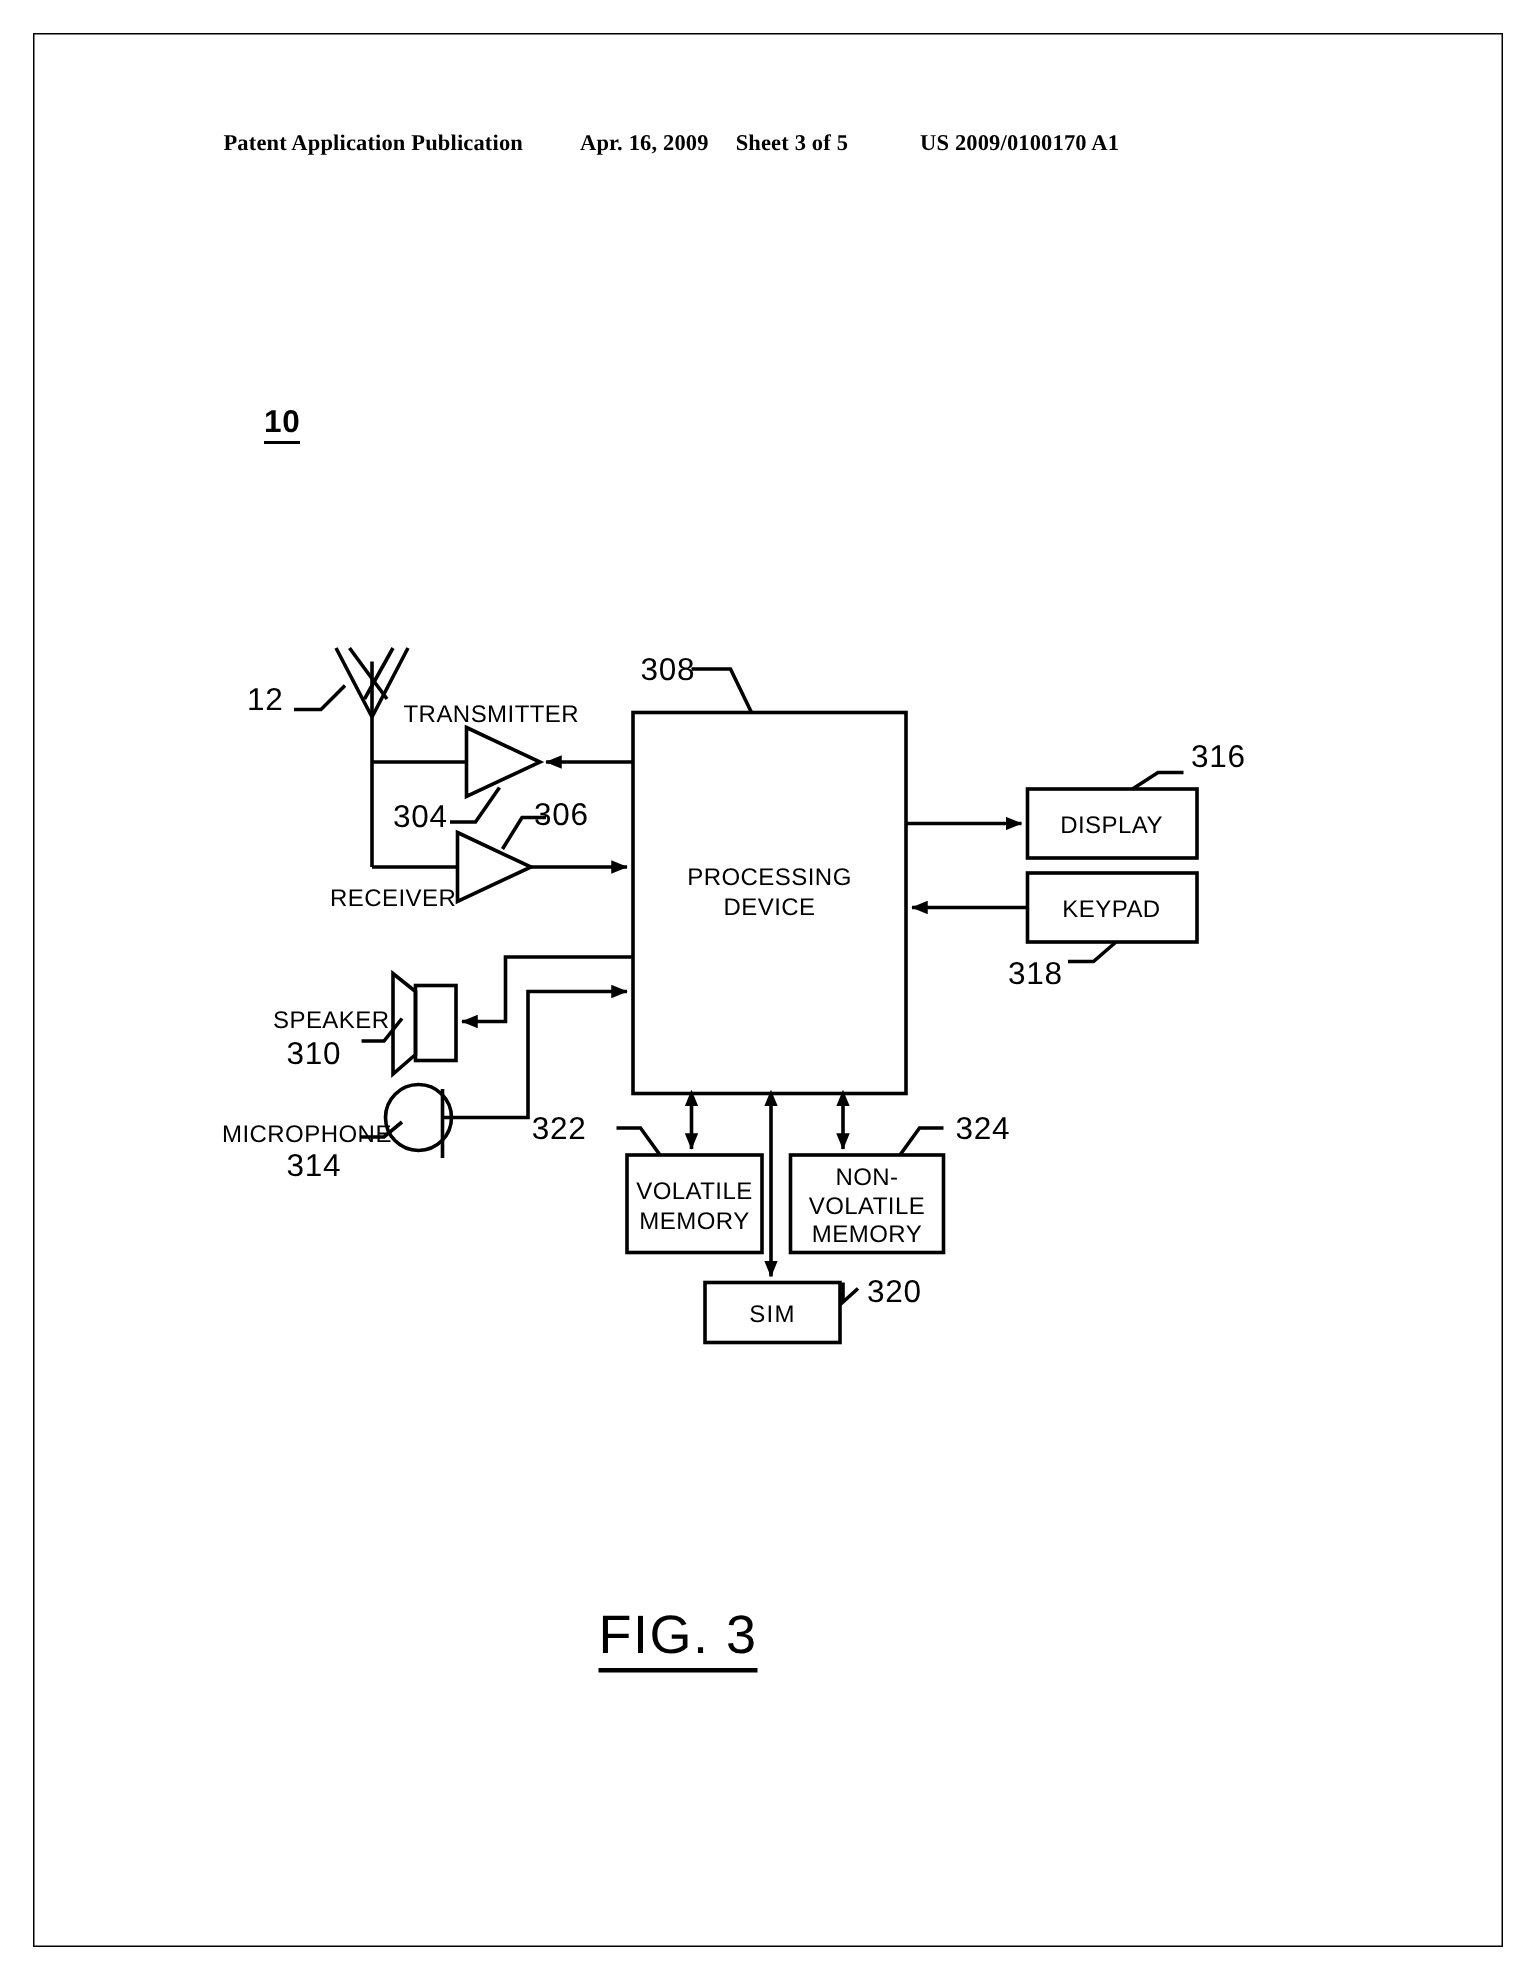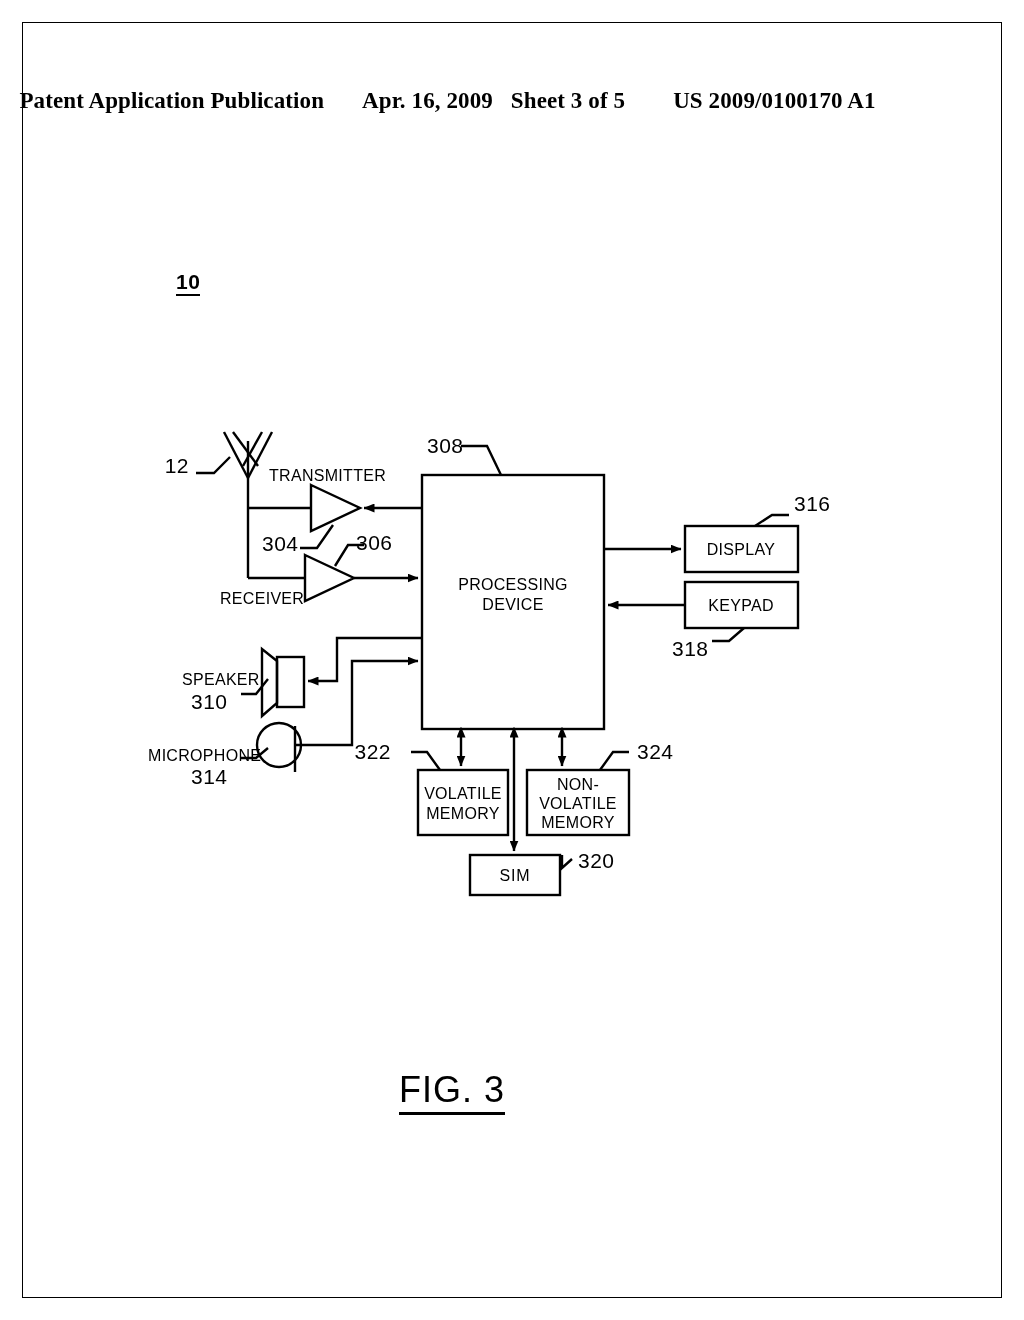--- a/index.html
+++ b/index.html
@@ -30,21 +30,21 @@
 
   
   .pub-header {
     position: absolute;
     left: 0;
     top: 88px;
     width: 895px;
     text-align: center;
     font-family: "Liberation Serif", serif;
     font-weight: bold;
-    font-size: 23px;
+    font-size: 15px;
     letter-spacing: 0.1px;
     white-space: nowrap;
   }
   .pub-header .seg { display: inline-block; vertical-align: baseline; }
   .gap-a { display: inline-block; width: 38px; }
   .gap-b { display: inline-block; width: 18px; }
   .gap-c { display: inline-block; width: 48px; }
 
   
   .fig-caption {

